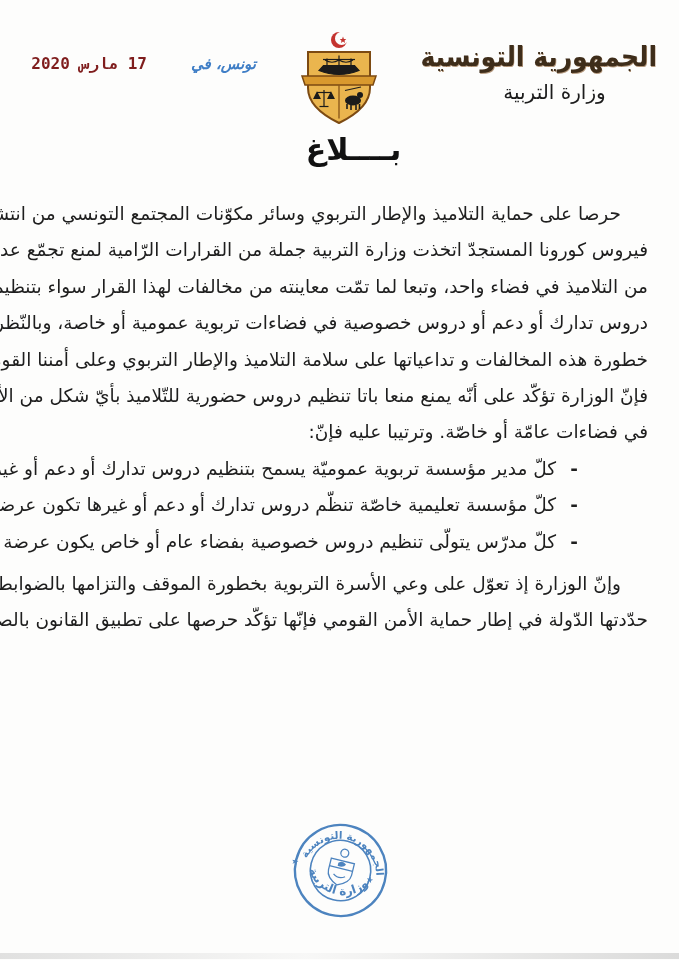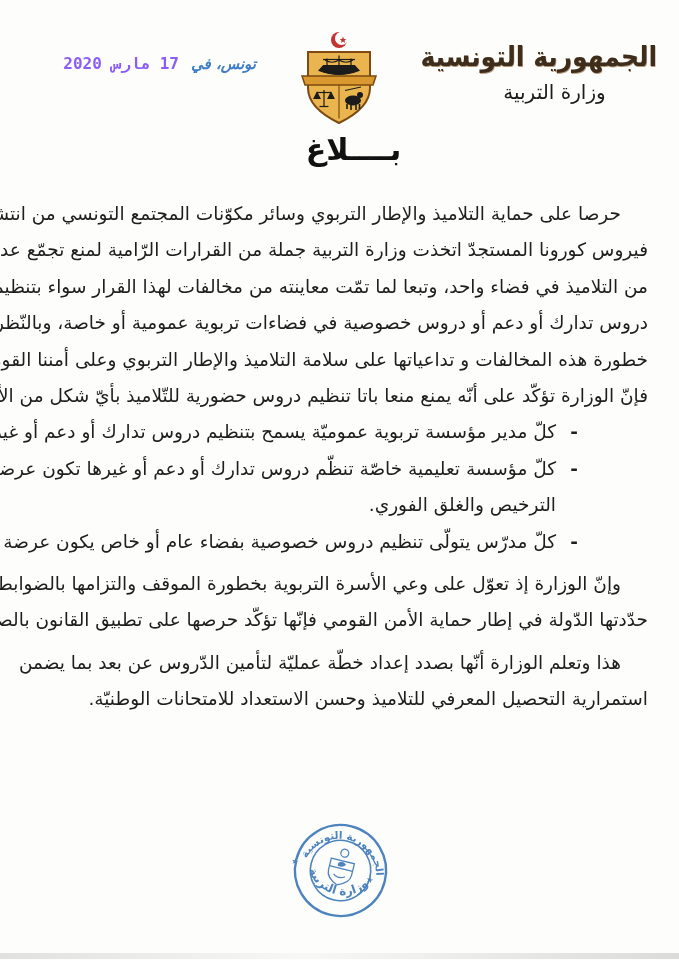--- a/index.html
+++ b/index.html
@@ -5,24 +5,24 @@
   html,body{margin:0;padding:0;background:#ffffff;}
   .page{
     position:relative;width:679px;height:960px;background:#fdfdfc;overflow:hidden;
     font-family:"DejaVu Sans",sans-serif;direction:rtl;color:#1e1e1e;
   }
   
   .date-block{
     position:absolute;top:54px;left:56px;width:200px;direction:rtl;
     text-align:right;white-space:nowrap;
   }
-  .date-place{color:#3f7ec6;font-size:15px;font-style:italic;font-weight:600;}
+  .date-place{color:#3f7ec6;font-size:15px;font-style:italic;font-weight:600;margin-left:39px;}
   .date-stamp{
-    color:#8b5cf6;font-size:16px;font-weight:bold;letter-spacing:3px;
-    font-family:"DejaVu Sans Mono",monospace;margin-right:7px;
+    color:#7f1d1d;font-size:16px;font-weight:bold;letter-spacing:3px;
+    font-family:"DejaVu Sans Mono",monospace;margin-right:0;
   }
   .coat{position:absolute;left:299px;top:29px;width:80px;height:97px;}
   .logo-block{position:absolute;left:452px;top:42px;width:205px;text-align:center;}
   .calligraphy{
     font-size:25px;font-weight:bold;color:#3e2d1a;letter-spacing:-1px;
     transform:scaleY(1.12);text-shadow:0.6px 0.6px 0.5px rgba(120,70,20,.55);
     white-space:nowrap;
   }
   .ministry{font-size:20px;color:#1c1c1c;margin-top:9px;}
   
@@ -112,47 +112,43 @@
 
   <main class="body-text">
 
     <p class="para">
       <span class="line first" style="display:block">حرصا على حماية التلاميذ والإطار التربوي وسائر مكوّنات المجتمع التونسي من انتشار</span>
       <span class="line" style="display:block">فيروس كورونا المستجدّ اتخذت وزارة التربية جملة من القرارات الرّامية لمنع تجمّع عدد كبير</span>
       <span class="line" style="display:block">من التلاميذ في فضاء واحد، وتبعا لما تمّت معاينته من مخالفات لهذا القرار سواء بتنظيم</span>
       <span class="line" style="display:block">دروس تدارك أو دعم أو دروس خصوصية في فضاءات تربوية عمومية أو خاصة، وبالنّظر إلى</span>
       <span class="line" style="display:block">خطورة هذه المخالفات و تداعياتها على سلامة التلاميذ والإطار التربوي وعلى أمننا القومي،</span>
       <span class="line" style="display:block">فإنّ الوزارة تؤكّد على أنّه يمنع منعا باتا تنظيم دروس حضورية للتّلاميذ بأيّ شكل من الأشكال</span>
+      <span class="line" style="display:block">في فضاءات عامّة أو خاصّة. وترتيبا عليه فإنّ:</span>
     </p>
 
     <div class="bullet">
       <span class="dash">-</span>
       <span class="line" style="display:block">كلّ مدير مؤسسة تربوية عموميّة يسمح بتنظيم دروس تدارك أو دعم أو غيرها يكون</span>
     </div>
 
     <div class="bullet">
       <span class="dash">-</span>
       <span class="line" style="display:block">كلّ مؤسسة تعليمية خاصّة تنظّم دروس تدارك أو دعم أو غيرها تكون عرضة لسحب</span>
-      <span class="line" style="display:block">الترخيص والغلق الفوري.</span>
     </div>
 
     <div class="bullet">
       <span class="dash">-</span>
       <span class="line" style="display:block">كلّ مدرّس يتولّى تنظيم دروس خصوصية بفضاء عام أو خاص يكون عرضة للعزل.</span>
     </div>
 
     <p class="para p-gap">
       <span class="line first" style="display:block">وإنّ الوزارة إذ تعوّل على وعي الأسرة التربوية بخطورة الموقف والتزامها بالضوابط التي</span>
       <span class="line" style="display:block">حدّدتها الدّولة في إطار حماية الأمن القومي فإنّها تؤكّد حرصها على تطبيق القانون بالصرامة</span>
     </p>
 
-    <p class="para p-gap">
-      <span class="line first" style="display:block">هذا وتعلم الوزارة أنّها بصدد إعداد خطّة عمليّة لتأمين الدّروس عن بعد بما يضمن</span>
-      <span class="line" style="display:block">استمرارية التحصيل المعرفي للتلاميذ وحسن الاستعداد للامتحانات الوطنيّة.</span>
-    </p>
   </main>
 
   <div class="stamp">
     <svg viewBox="-50 -50 100 100" width="99" height="99">
       <defs>
         <path id="stampTop" d="M -37.5,3 A 37.6,37.6 0 0 1 37.5,3"></path>
         <path id="stampBottom" d="M -36,-6 A 36.5,36.5 0 0 0 36,-6"></path>
       </defs>
       <g fill="none" stroke="#2f6fb5">
         <circle r="46" stroke-width="2.4"></circle>

